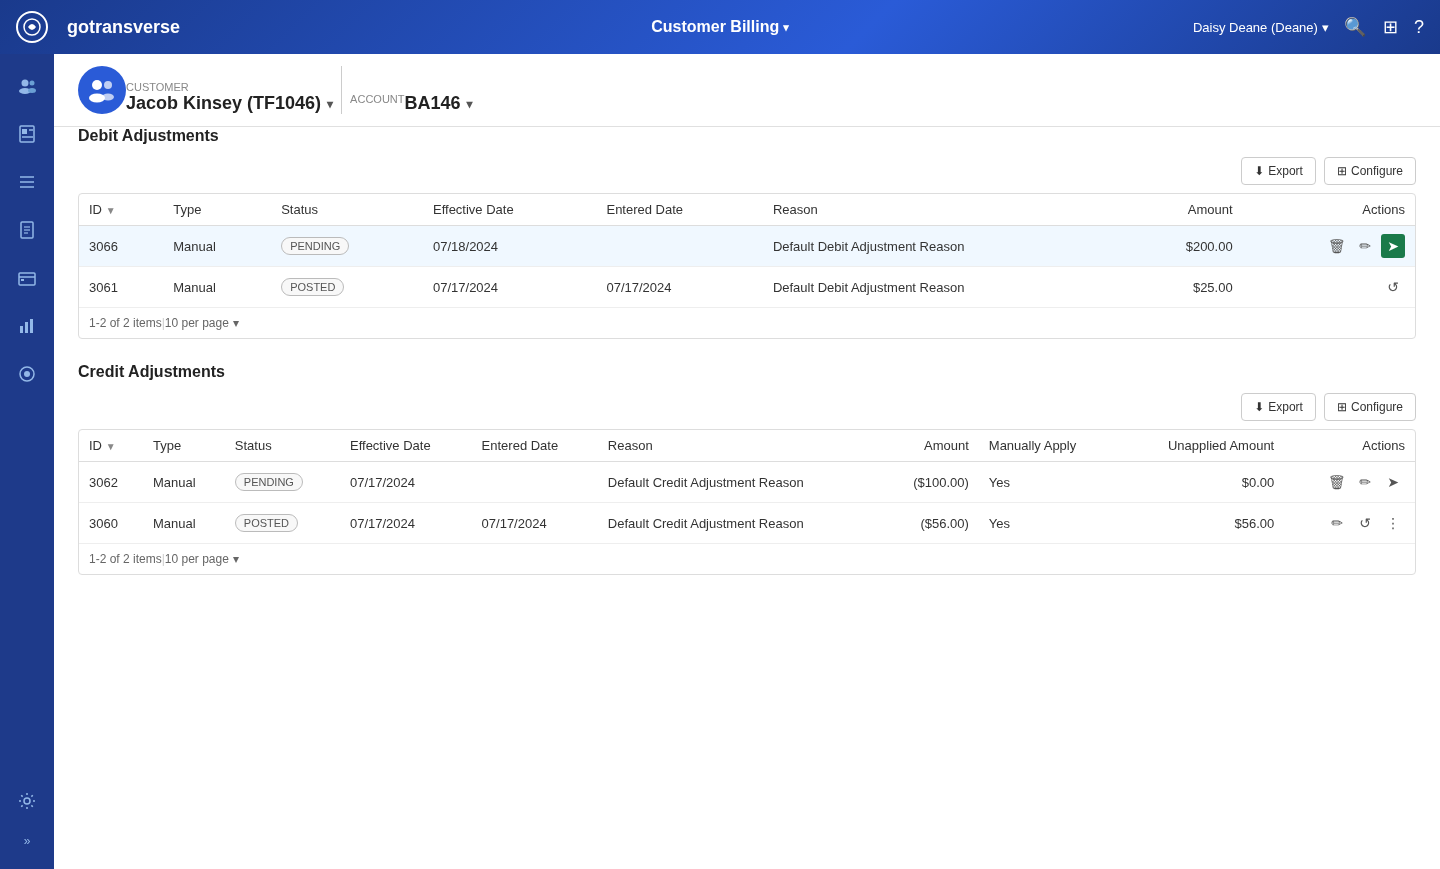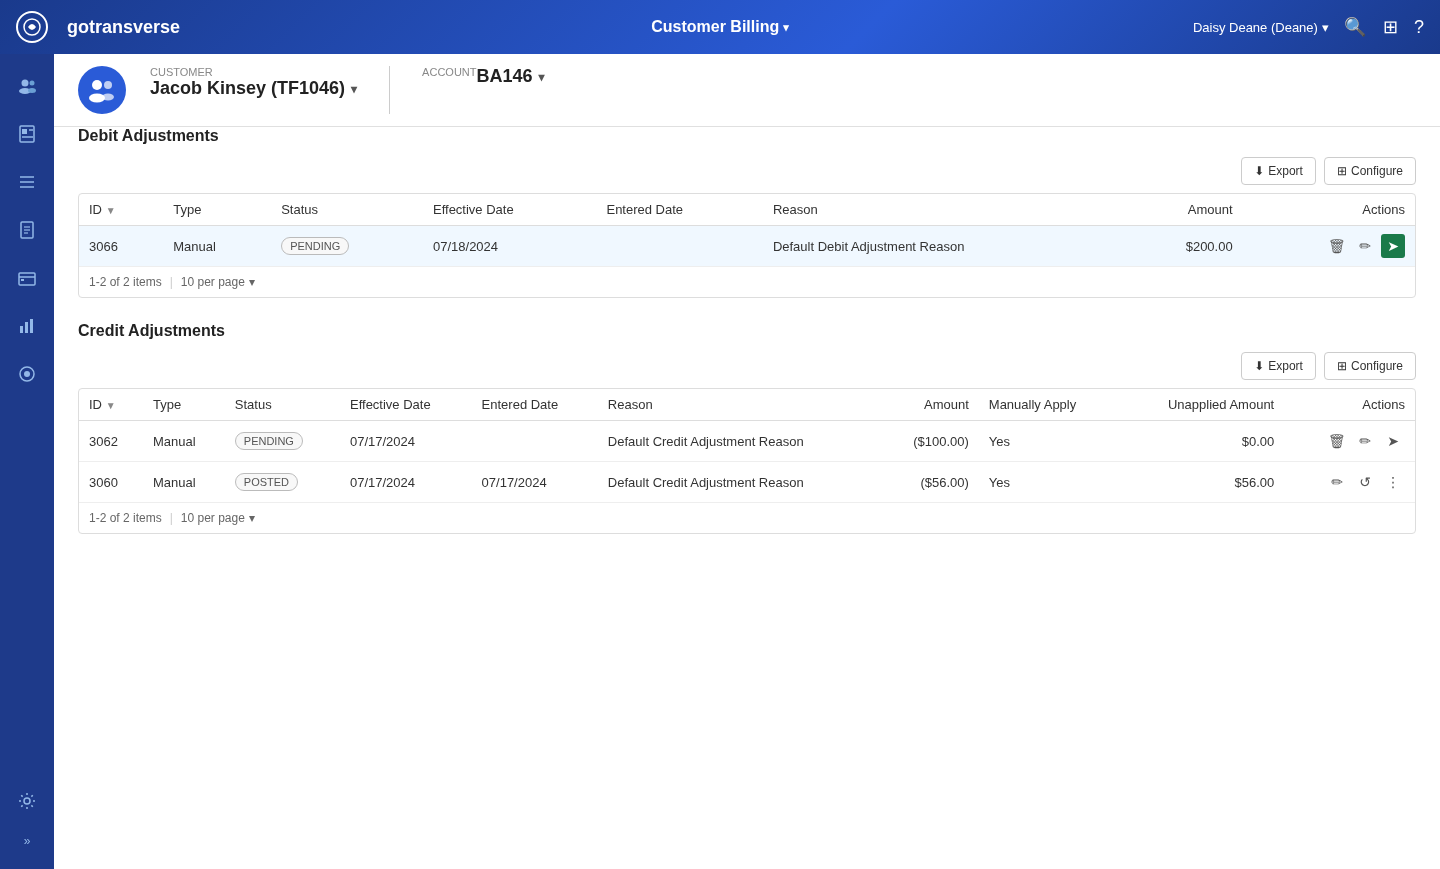--- a/index.html
+++ b/index.html
@@ -115,22 +115,21 @@
       overflow-y: auto;
       display: flex;
       flex-direction: column;
     }
 
     
     .customer-header {
       background: white;
       padding: 12px 24px;
       display: flex;
-      align-items: flex-start;
-      gap: 24px;
+      align-items: flex-end;
       border-bottom: 1px solid #e0e0e0;
       flex-shrink: 0;
     }
     .customer-avatar {
       width: 48px;
       height: 48px;
       background: #2a5bd7;
       border-radius: 50%;
       display: flex;
       align-items: center;
@@ -258,21 +257,21 @@
       color: #555;
     }
     .action-icon.send-active {
       background: #1a7a4a;
       color: white;
     }
 
     
     .table-footer {
       display: flex;
-      gap: 8px;
+      gap: 0;
       padding: 8px 10px;
       font-size: 12px;
       color: #666;
       border-top: 1px solid #eee;
     }
     .table-footer .divider { color: #ccc; }
     .per-page-select {
       display: flex;
       align-items: center;
       gap: 4px;
@@ -454,20 +453,36 @@
               </td>
               <td>07/18/2024</td>
               <td></td>
               <td>Default Debit Adjustment Reason</td>
               <td class="amount-col">$200.00</td>
               <td>
                 <div class="action-icons">
                   <div class="action-icon">🗑</div>
                   <div class="action-icon">✏</div>
                   <div class="action-icon send-active">➤</div>
+                </div>
+              </td>
+            </tr>
+            <tr>
+              <td>3061</td>
+              <td>Manual</td>
+              <td>
+                <span class="status-badge posted">POSTED</span>
+              </td>
+              <td>07/17/2024</td>
+              <td>07/17/2024</td>
+              <td>Default Debit Adjustment Reason</td>
+              <td class="amount-col">$25.00</td>
+              <td>
+                <div class="action-icons">
+                  <div class="action-icon">↺</div>
                 </div>
               </td>
             </tr>
           </tbody>
         </table>
         <div class="table-footer">
           <span>1-2 of 2 items</span>
           <span class="divider">|</span>
           <div class="per-page-select">
             <span>10 per page</span>

